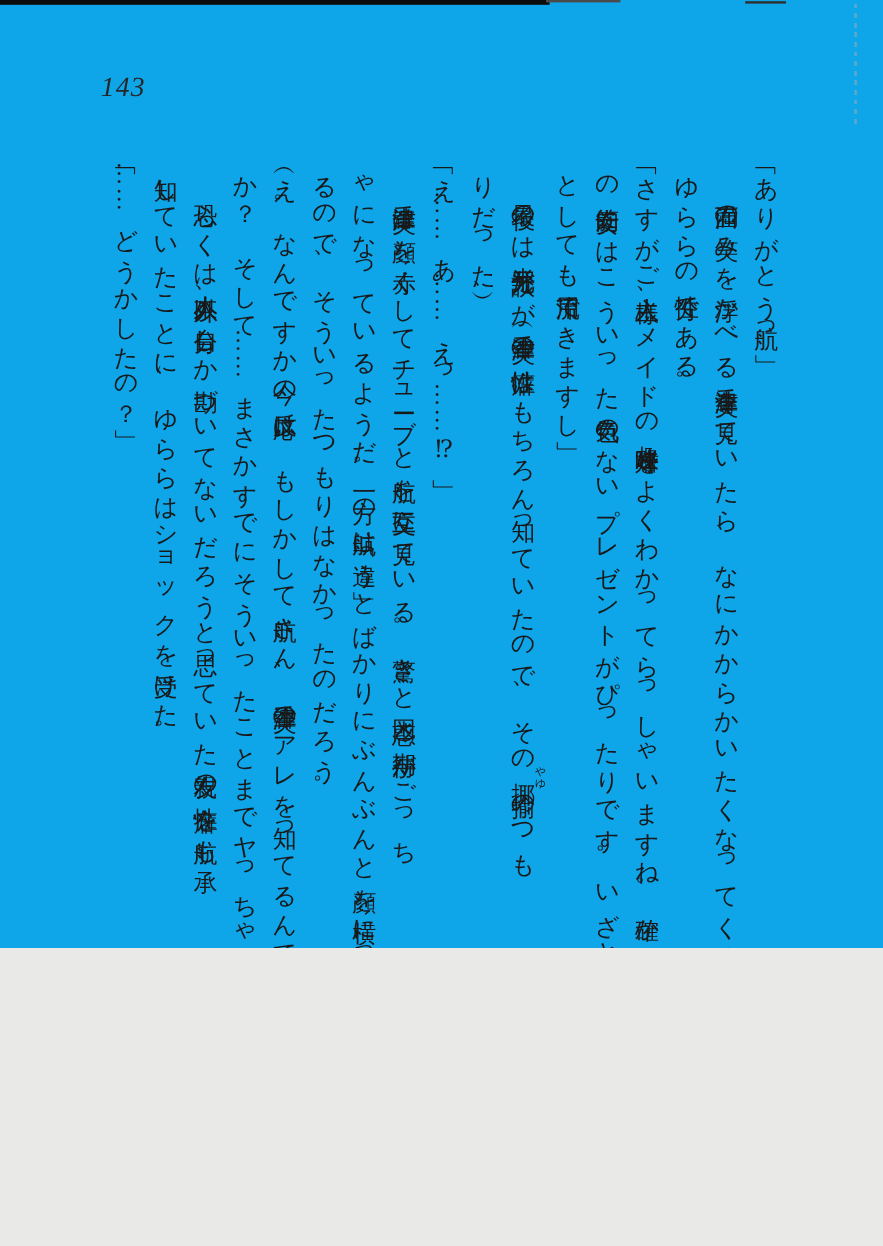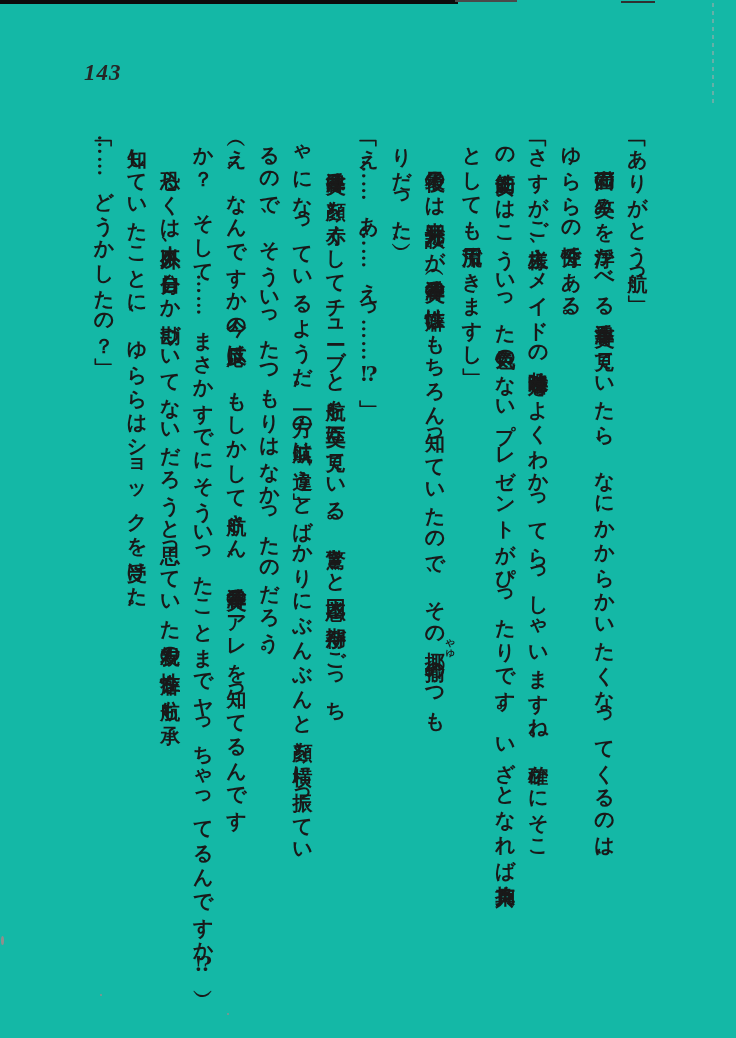--- a/index.html
+++ b/index.html
@@ -2,22 +2,22 @@
 <html><head>
 <meta charset="utf-8">
 <style>
   html,body{margin:0;padding:0;}
   body{
     width:736px;height:1038px;
     background:#e9e9e7;
     font-family:"Liberation Serif","DejaVu Serif",serif;
   }
   .page{
-    position:relative;width:736px;height:1038px;
-    background:#14b8a6;overflow:hidden;color:#1a1a1a;font-weight:bold;
+    position:relative;width:736px;height:790px;
+    background:#0ea5e9;overflow:hidden;color:#1a1a1a;
   }
   
   .scan-bar-a{position:absolute;top:0;left:0;width:458px;height:4px;background:#0c0c0c;}
   .scan-bar-b{position:absolute;top:0;left:455px;width:62px;height:2px;background:#4a4a4a;}
   .scan-bar-c{position:absolute;top:1px;left:621px;width:34px;height:2px;background:#303030;}
   .scan-dash-line{
     position:absolute;top:3px;left:712px;width:2px;height:102px;
     background:repeating-linear-gradient(to bottom,#a7aaa9 0 4px,rgba(0,0,0,0) 4px 8px);
     opacity:.55;
   }

